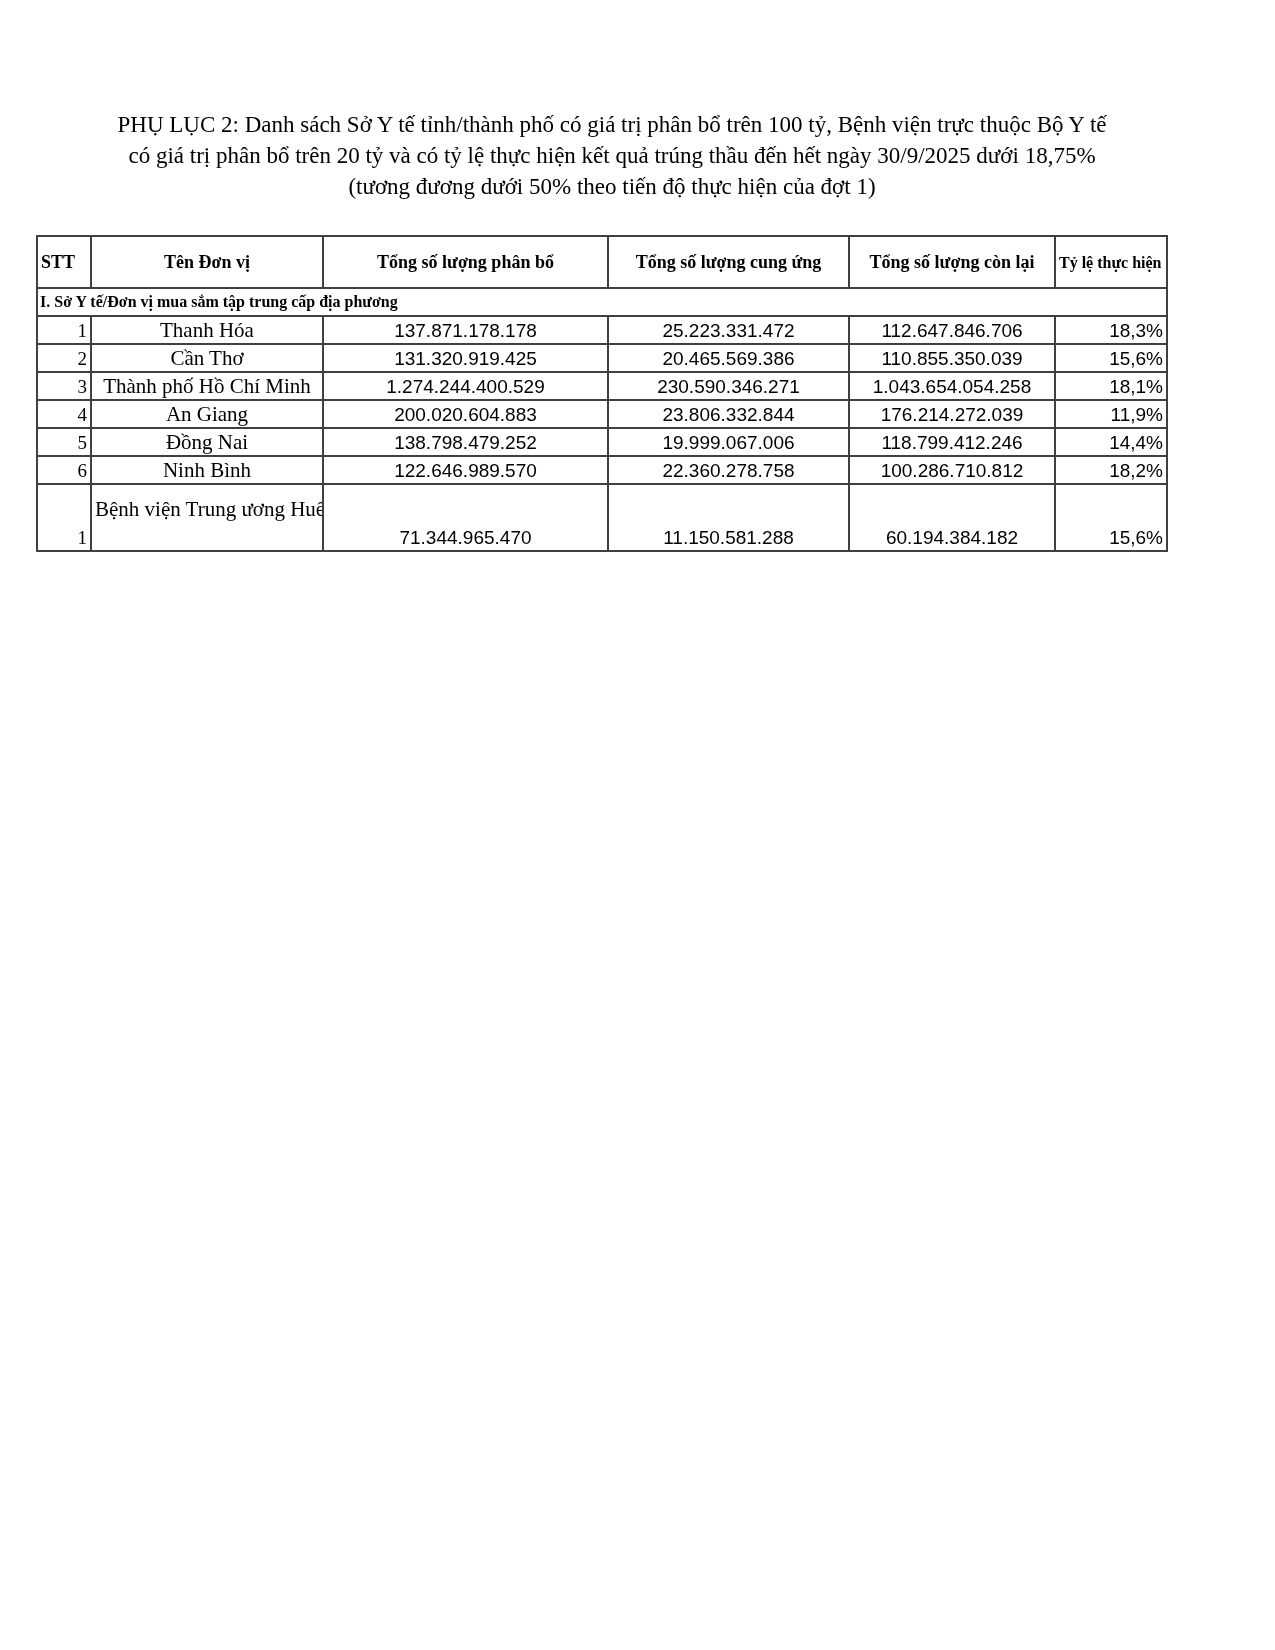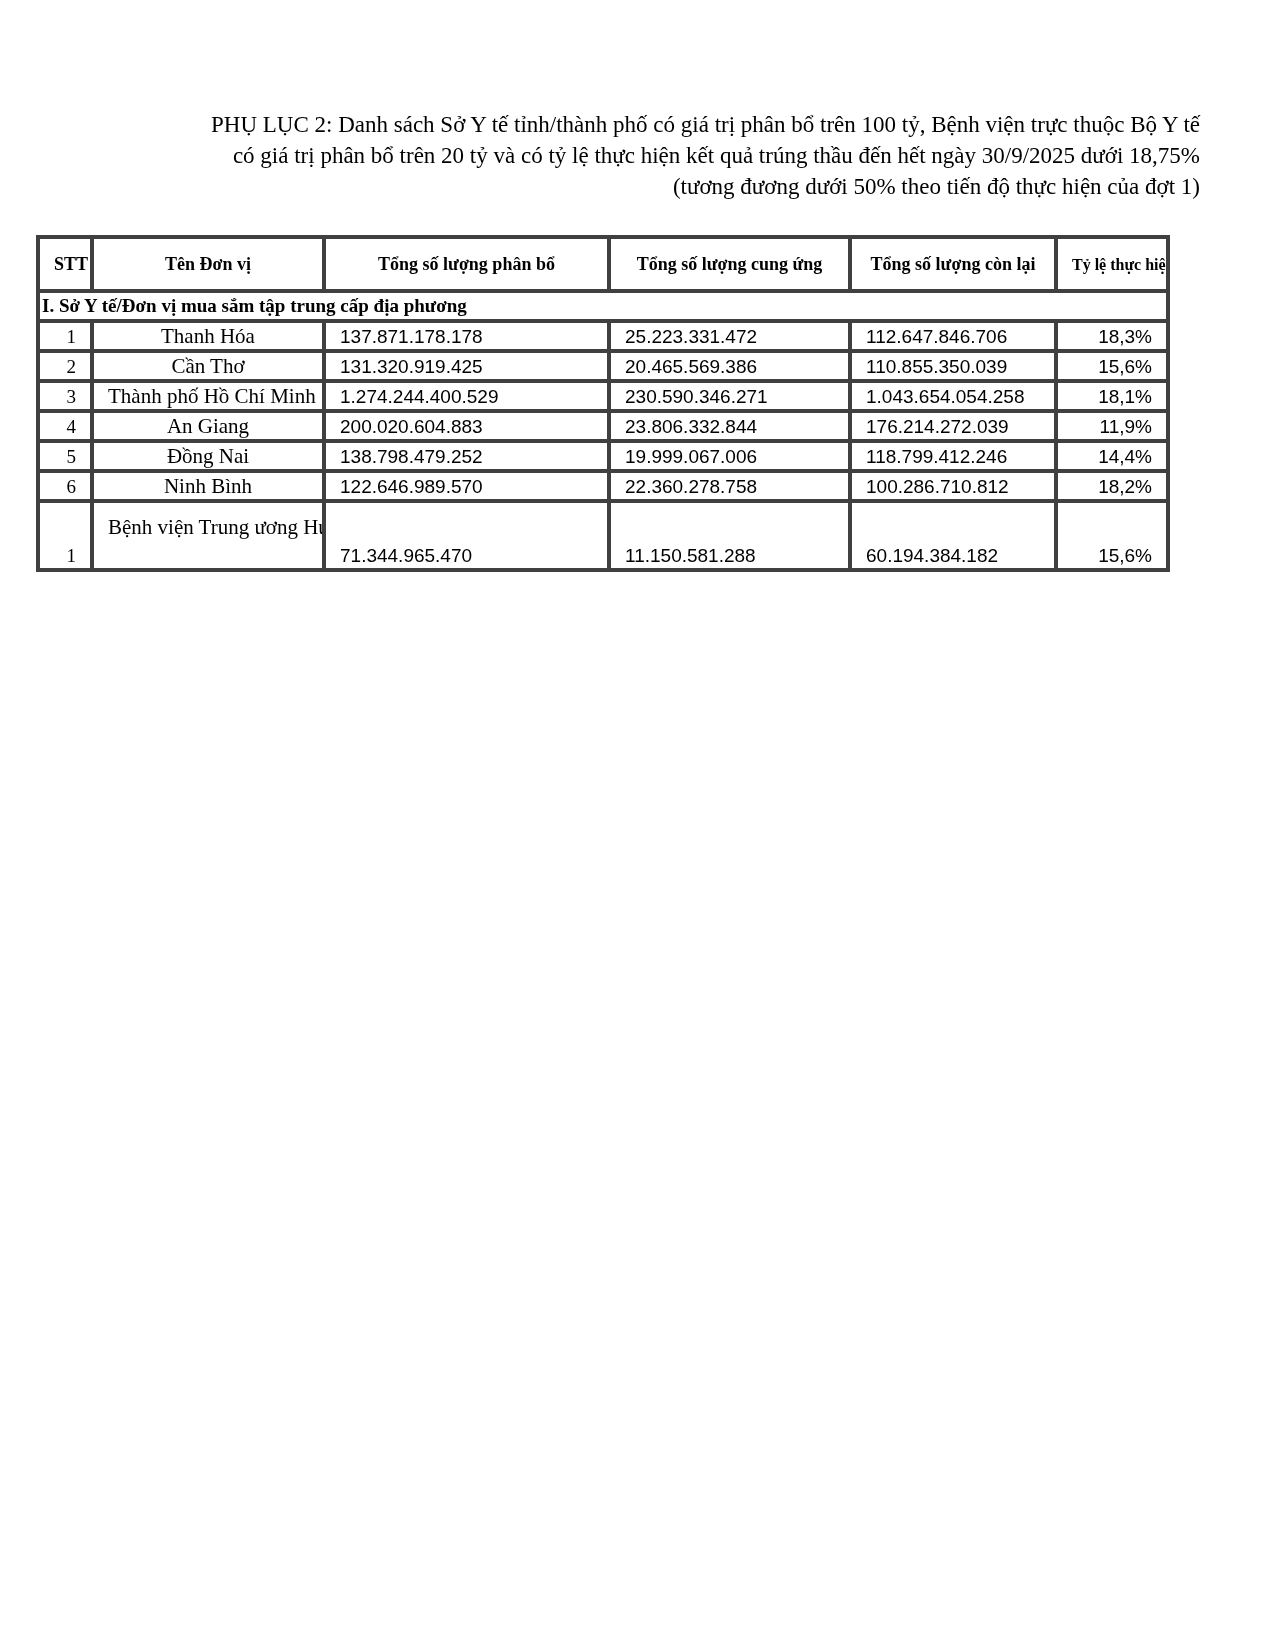--- a/index.html
+++ b/index.html
@@ -10,61 +10,61 @@
     body {
       width: 1275px;
       height: 1650px;
       position: relative;
       overflow: hidden;
       color: #000;
     }
     .title {
       position: absolute;
       top: 109px;
-      left: 0;
+      left: 12px;
       width: 1200px;
-      text-align: right;
+      text-align: center;
       font-family: "Liberation Serif", serif;
       font-size: 23px;
       line-height: 31px;
       margin: 0;
       font-weight: normal;
     }
     .title div { white-space: nowrap; }
     table.report {
       position: absolute;
       top: 235px;
       left: 36px;
       border-collapse: collapse;
       table-layout: fixed;
       width: 1130px;
     }
     table.report td, table.report th {
-      border: 4px solid #404040;
-      padding: 0 14px;
+      border: 2px solid #404040;
+      padding: 0 3px;
       overflow: hidden;
       white-space: nowrap;
     }
     th {
       font-family: "Liberation Serif", serif;
       font-weight: bold;
       font-size: 18px;
       height: 50px;
       vertical-align: middle;
     }
     th.stt-h { text-align: left; padding-left: 3px; }
     th.rate-h {
       font-size: 16px;
       line-height: 21px;
       white-space: normal;
     }
     tr.section td {
       font-family: "Liberation Serif", serif;
       font-weight: bold;
-      font-size: 19px;
+      font-size: 16px;
       height: 26px;
       text-align: left;
       padding-left: 2px;
     }
     tr.row td {
       height: 26px;
       vertical-align: bottom;
       line-height: 25px;
     }
     td.stt {
@@ -75,21 +75,21 @@
     }
     td.name {
       font-family: "Liberation Serif", serif;
       font-size: 21px;
       text-align: center;
       padding-left: 2px;
     }
     td.num {
       font-family: "Liberation Sans", sans-serif;
       font-size: 19px;
-      text-align: left;
+      text-align: center;
       padding-right: 8px;
     }
     td.pct {
       font-family: "Liberation Sans", sans-serif;
       font-size: 19px;
       text-align: right;
       padding-right: 2px;
     }
     tr.row.tall td { height: 52px; }
     tr.row.tall td.name {

